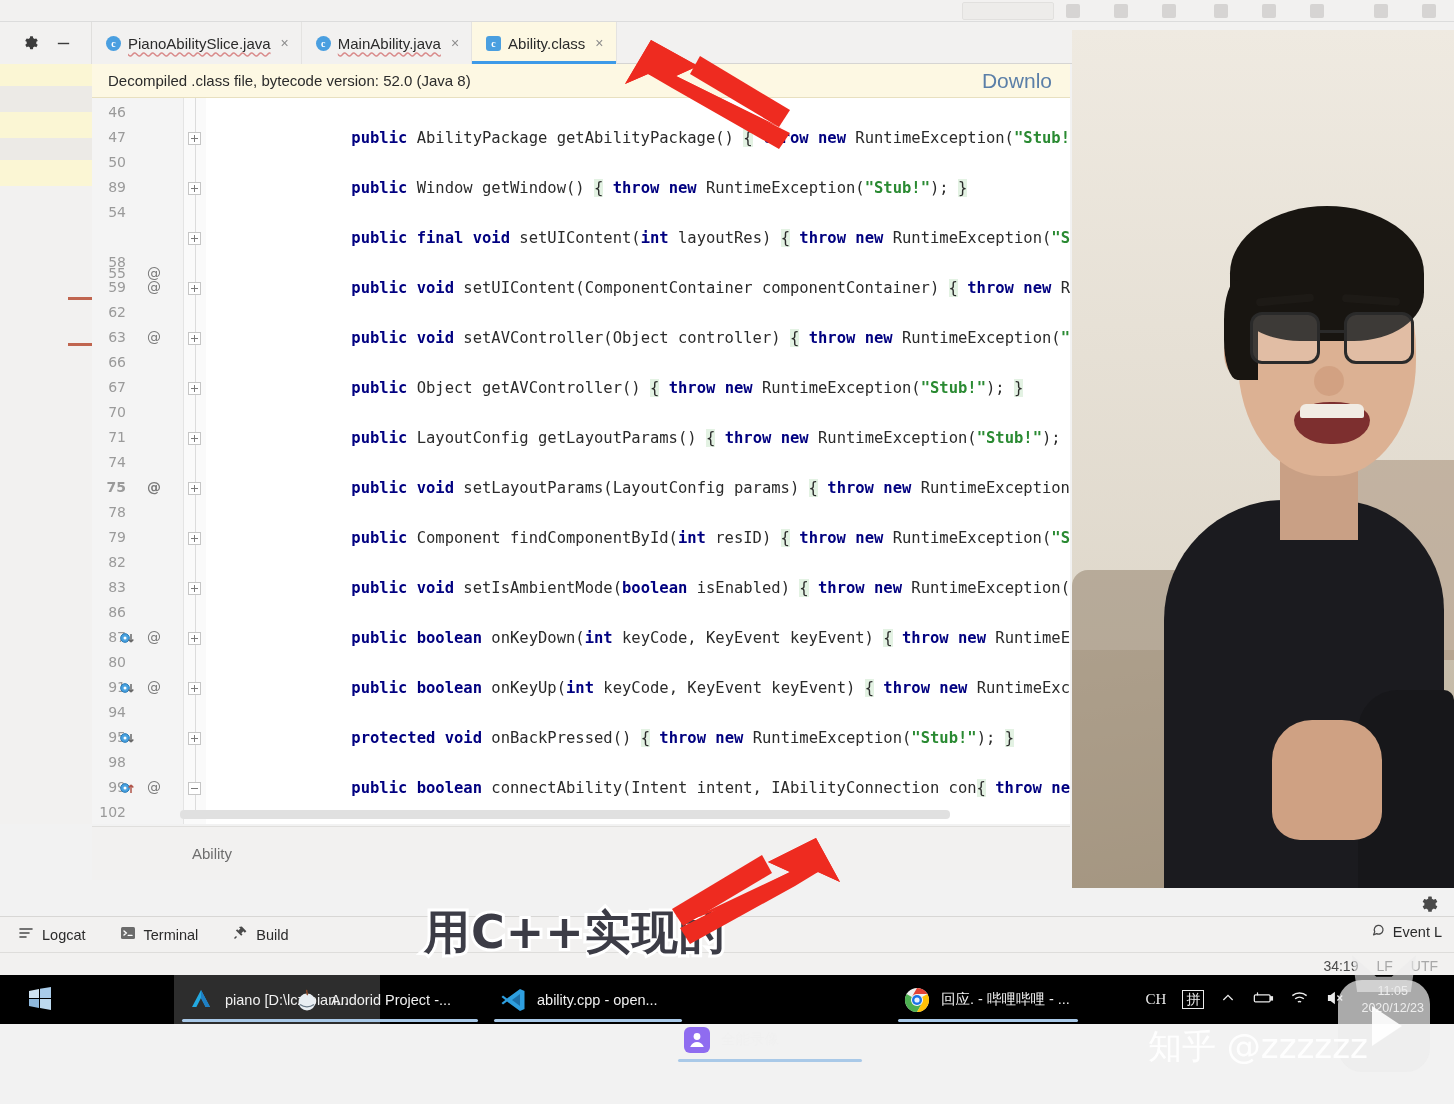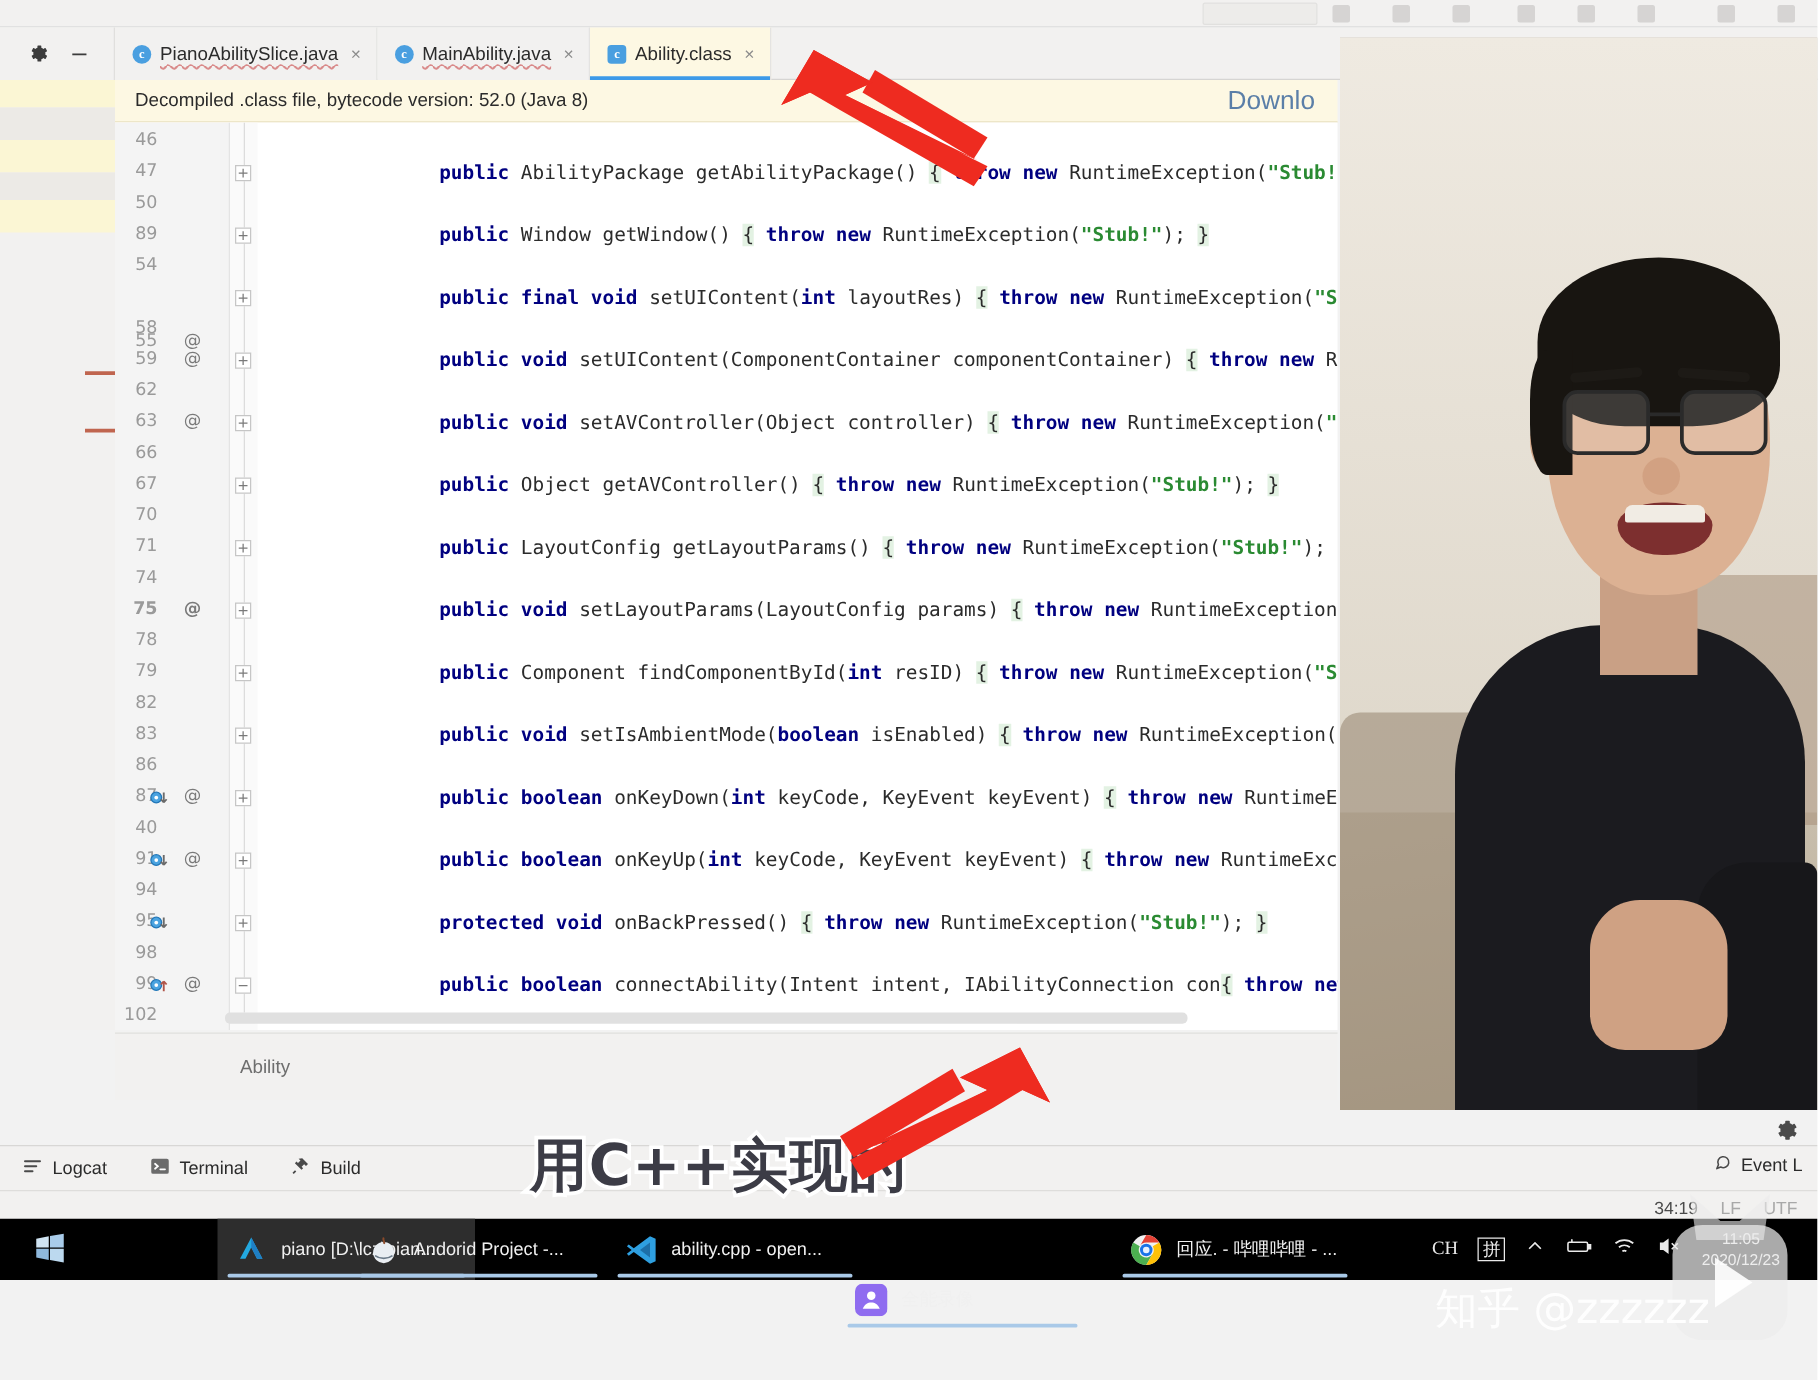--- a/index.html
+++ b/index.html
@@ -327,21 +327,21 @@
         <div class="gline" style="top: 528px;">
           <span class="num">87</span>
           <span class="at">@</span>
           <span class="ovr"><svg width="16" height="16" viewBox="0 0 16 16">
               <circle cx="5" cy="7" r="4.3" fill="#4aa3e0" stroke="#2277b8"></circle>
               <circle cx="5" cy="7" r="1.5" fill="#fff"></circle>
               <path d="M11 3v8M11 11l-2.3-2.6M11 11l2.3-2.6" stroke="#6a6a6a" stroke-width="1.5" fill="none"></path>
             </svg></span>
         </div>
         <div class="gline" style="top: 553px;">
-          <span class="num">40</span>
+          <span class="num">80</span>
         </div>
         <div class="gline" style="top: 578px;">
           <span class="num">91</span>
           <span class="at">@</span>
           <span class="ovr"><svg width="16" height="16" viewBox="0 0 16 16">
               <circle cx="5" cy="7" r="4.3" fill="#4aa3e0" stroke="#2277b8"></circle>
               <circle cx="5" cy="7" r="1.5" fill="#fff"></circle>
               <path d="M11 3v8M11 11l-2.3-2.6M11 11l2.3-2.6" stroke="#6a6a6a" stroke-width="1.5" fill="none"></path>
             </svg></span>
         </div>

